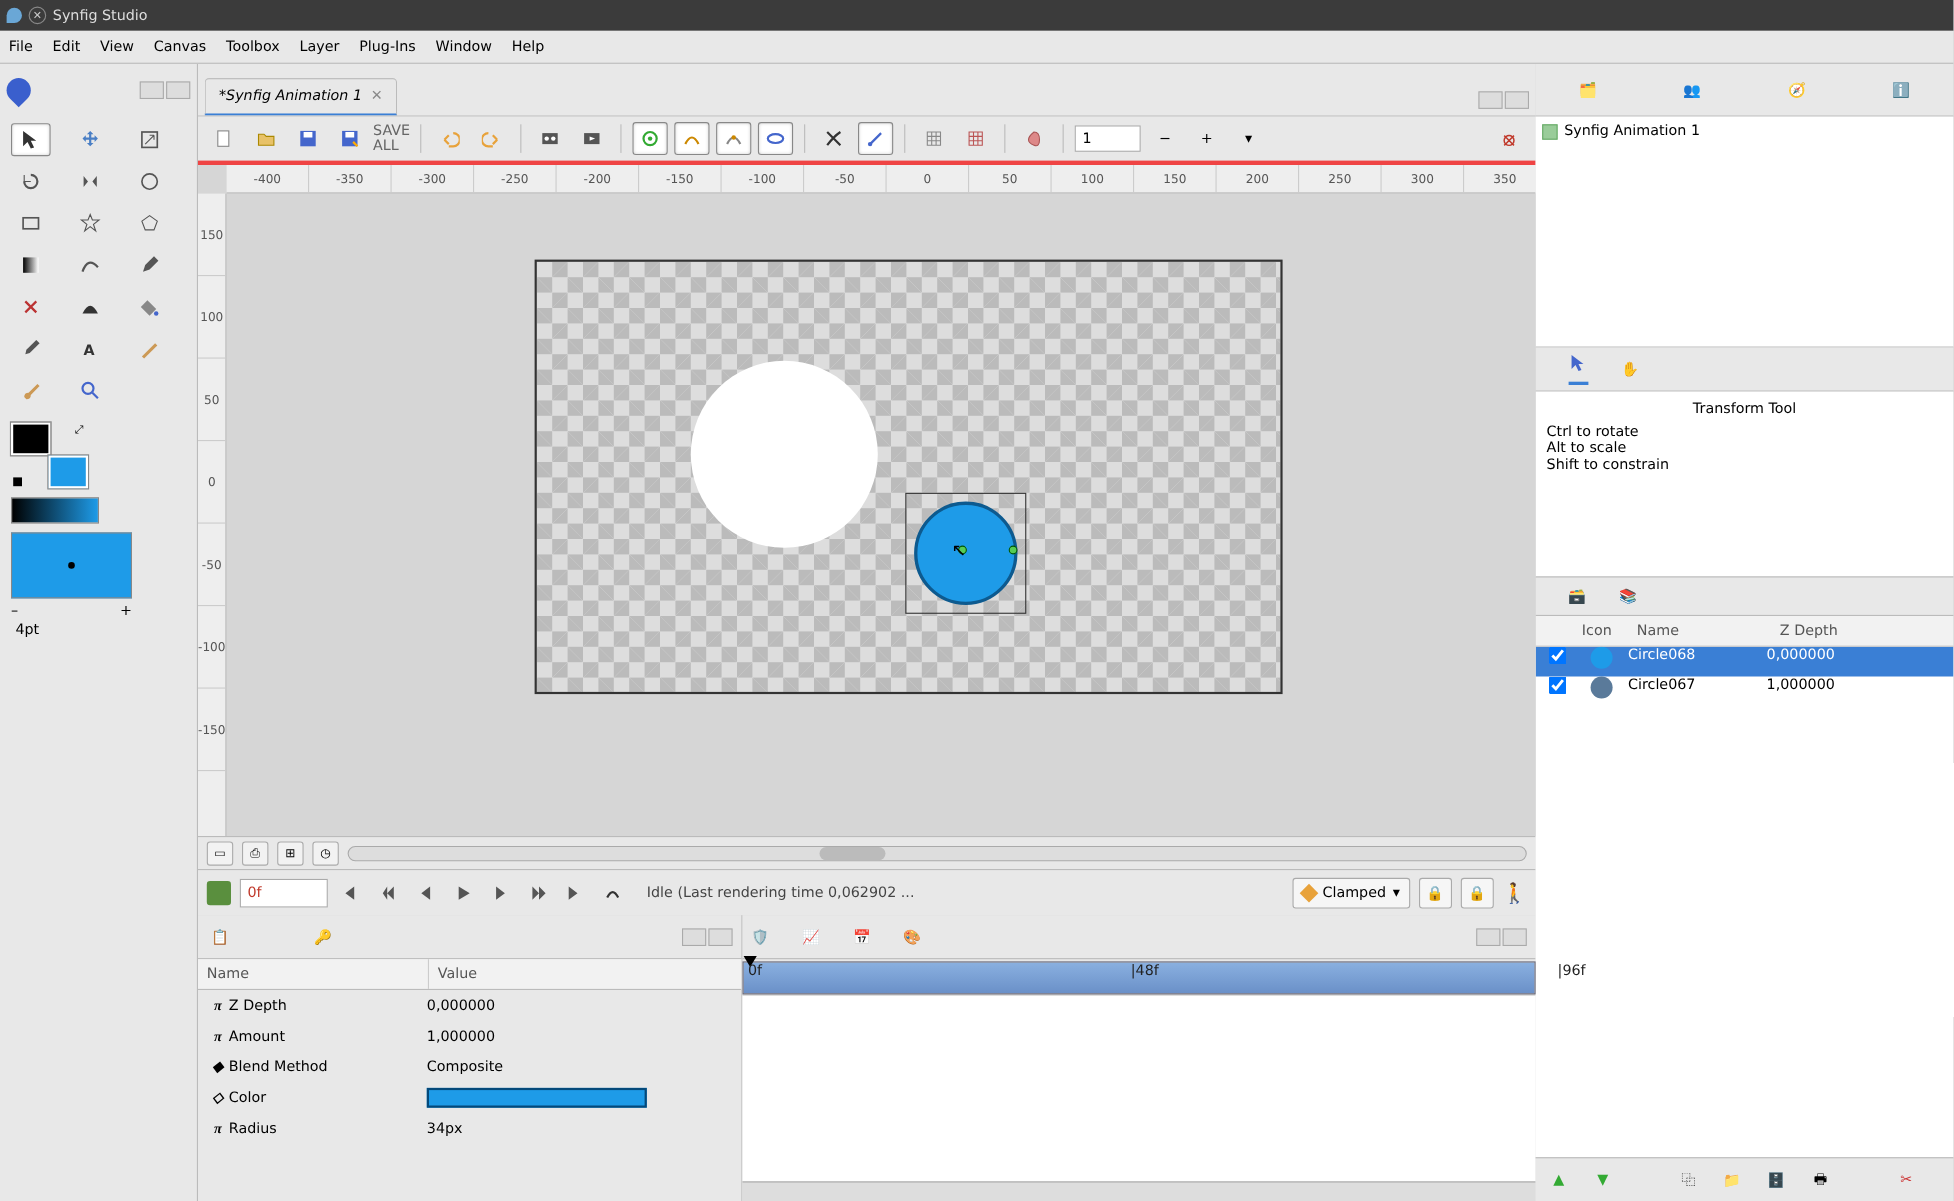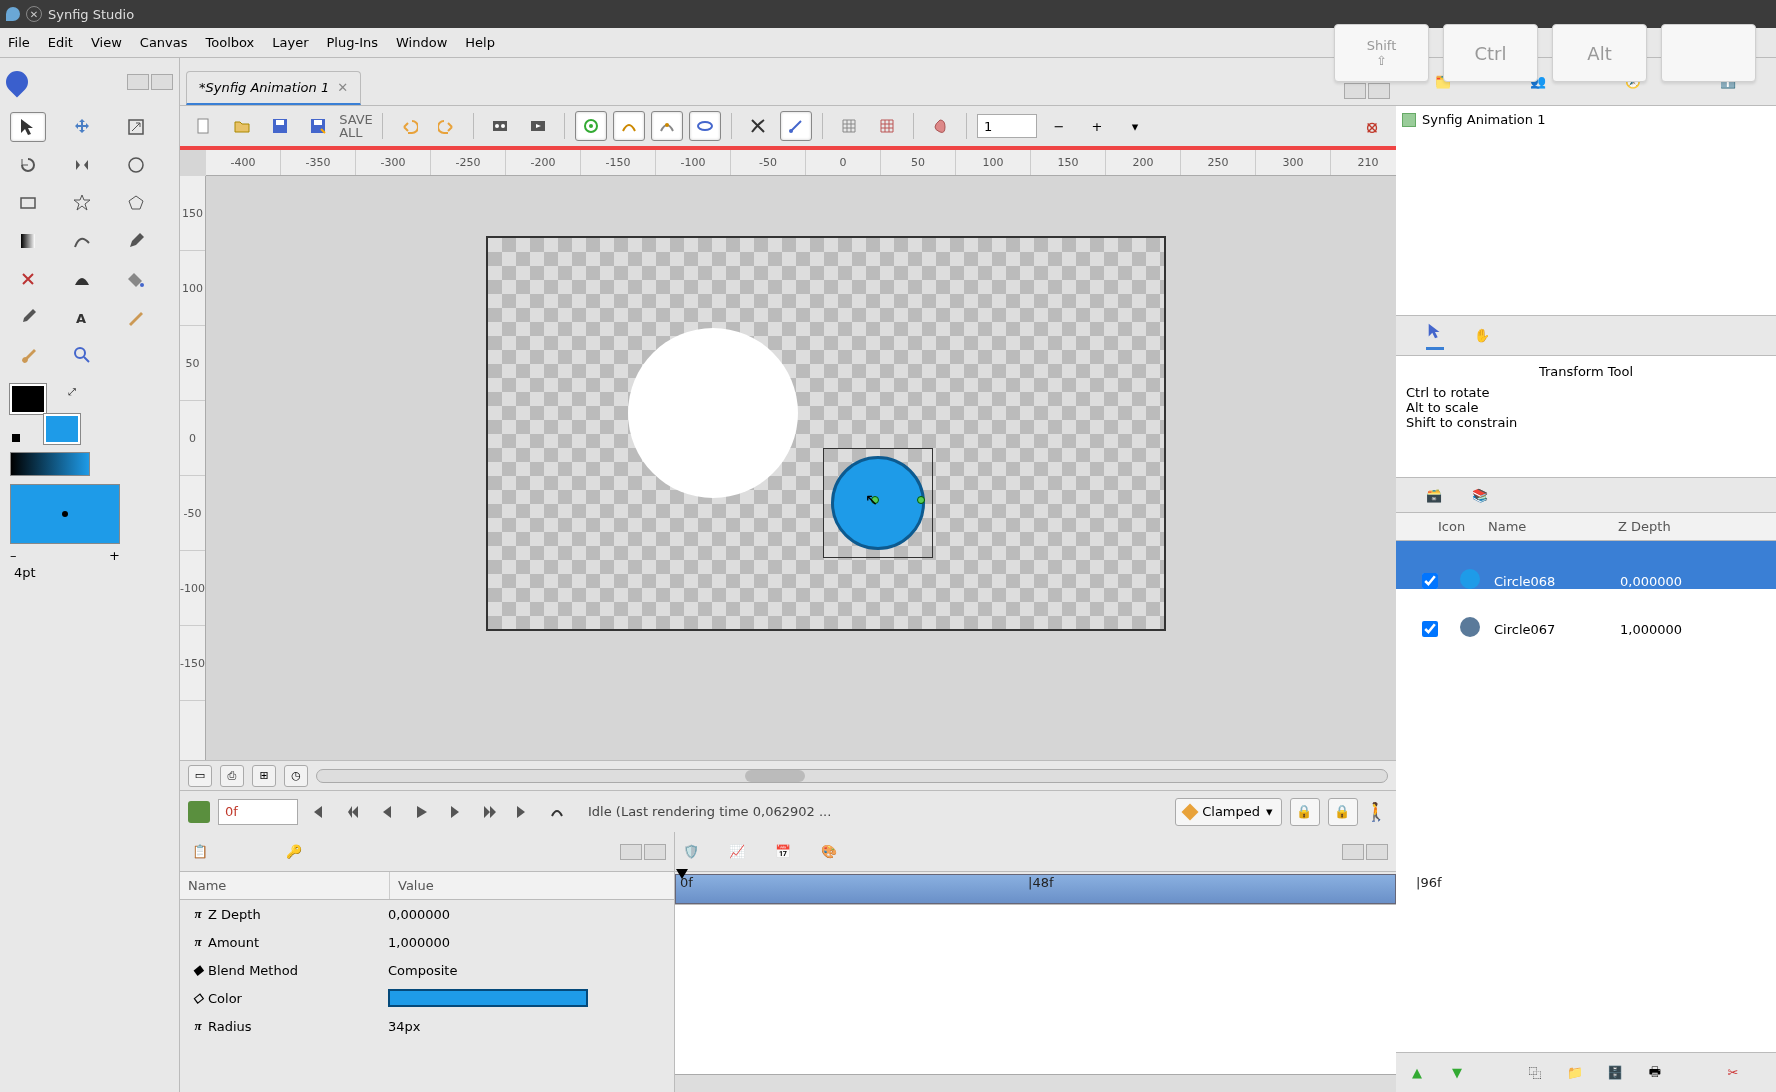--- a/index.html
+++ b/index.html
@@ -123,31 +123,31 @@
 
 
 .right-tabs { height: 48px; background: #e8e8e8; border-bottom: 1px solid #bbb; display: flex; align-items: center; justify-content: space-around; }
 .right-tabs .rt { width: 26px; height: 26px; display: flex; align-items: center; justify-content: center; }
 .canvas-list { height: 210px; background: #fff; border-bottom: 1px solid #bbb; padding: 6px; }
 .canvas-list-item { display: flex; align-items: center; gap: 6px; }
 .canvas-list-item .sq { width: 14px; height: 14px; background: #9c9; border: 1px solid #6a6; }
 
 .tool-opts-tabs { height: 40px; background: #e8e8e8; display: flex; align-items: center; gap: 30px; padding: 0 30px; border-bottom: 1px solid #bbb; }
 .tool-opts-tabs .active-tab { border-bottom: 3px solid #3a7fd5; padding-bottom: 4px; }
-.tool-opts { background: #fff; padding: 8px 10px; height: 121px; }
+.tool-opts { background: #fff; padding: 8px 10px; height: 168px; }
 .tool-opts .title { text-align: center; margin-bottom: 6px; }
 
 .layers-tabs { height: 36px; background: #e8e8e8; border-top: 1px solid #bbb; border-bottom: 1px solid #bbb; display: flex; align-items: center; gap: 30px; padding: 0 30px; }
 .layers-head { display: flex; background: #f2f2f2; border-bottom: 1px solid #bbb; }
 .layers-head div { padding: 6px 8px; color: #555; }
 .lh-chk { width: 34px; }
 .lh-icon { width: 50px; }
 .lh-name { width: 130px; }
 .lh-z { flex: 1; }
-.layer-row { display: flex; align-items: flex-end; height: 48px; padding: 0 18px; }
+.layer-row { display: flex; align-items: flex-start; height: 27px; padding: 0 4px; }
 .layer-row.sel { background: #3a7fd5; color: #fff; }
 .layer-row input[type=checkbox] { width: 16px; height: 16px; margin: 0 8px; }
 .layer-row .lyr-icon { width: 20px; height: 20px; border-radius: 50%; margin: 0 14px; }
 .layer-row .lyr-name { width: 126px; }
 .layers-body { flex: 1; background: #fff; overflow: auto; }
 .layers-footer { height: 40px; background: #e8e8e8; border-top: 1px solid #bbb; display: flex; align-items: center; gap: 18px; padding: 0 10px; }
 .layers-footer .lf { width: 22px; height: 22px; display: flex; align-items: center; justify-content: center; }
 </style>
 </head>
 <body>
@@ -161,29 +161,20 @@
 <div class="menubar">
   <span>File</span>
   <span>Edit</span>
   <span>View</span>
   <span>Canvas</span>
   <span>Toolbox</span>
   <span>Layer</span>
   <span>Plug-Ins</span>
   <span>Window</span>
   <span>Help</span>
-  <div class="key-overlay">
-    <div class="key-box shift">
-        <span>Shift</span>
-        <span>⇧</span>
-      </div>
-    <div class="key-box">Ctrl</div>
-    <div class="key-box">Alt</div>
-    <div class="key-box"></div>
-  </div>
 </div>
 
 <div class="main">
 
   <div class="left-col">
     <div class="toolbox-header">
       <div class="diamond"></div>
       <div class="mini-tabs">
           <div class="mini-tab"></div>
           <div class="mini-tab"></div>
@@ -455,21 +446,21 @@
           <div>-150</div>
           <div>-100</div>
           <div>-50</div>
           <div>0</div>
           <div>50</div>
           <div>100</div>
           <div>150</div>
           <div>200</div>
           <div>250</div>
           <div>300</div>
-          <div>210</div>
+          <div>350</div>
       </div>
       <div class="canvas-row">
         <div class="ruler-v">
           <div>150</div>
             <div>100</div>
             <div>50</div>
             <div>0</div>
             <div>-50</div>
             <div>-100</div>
             <div>-150</div>

